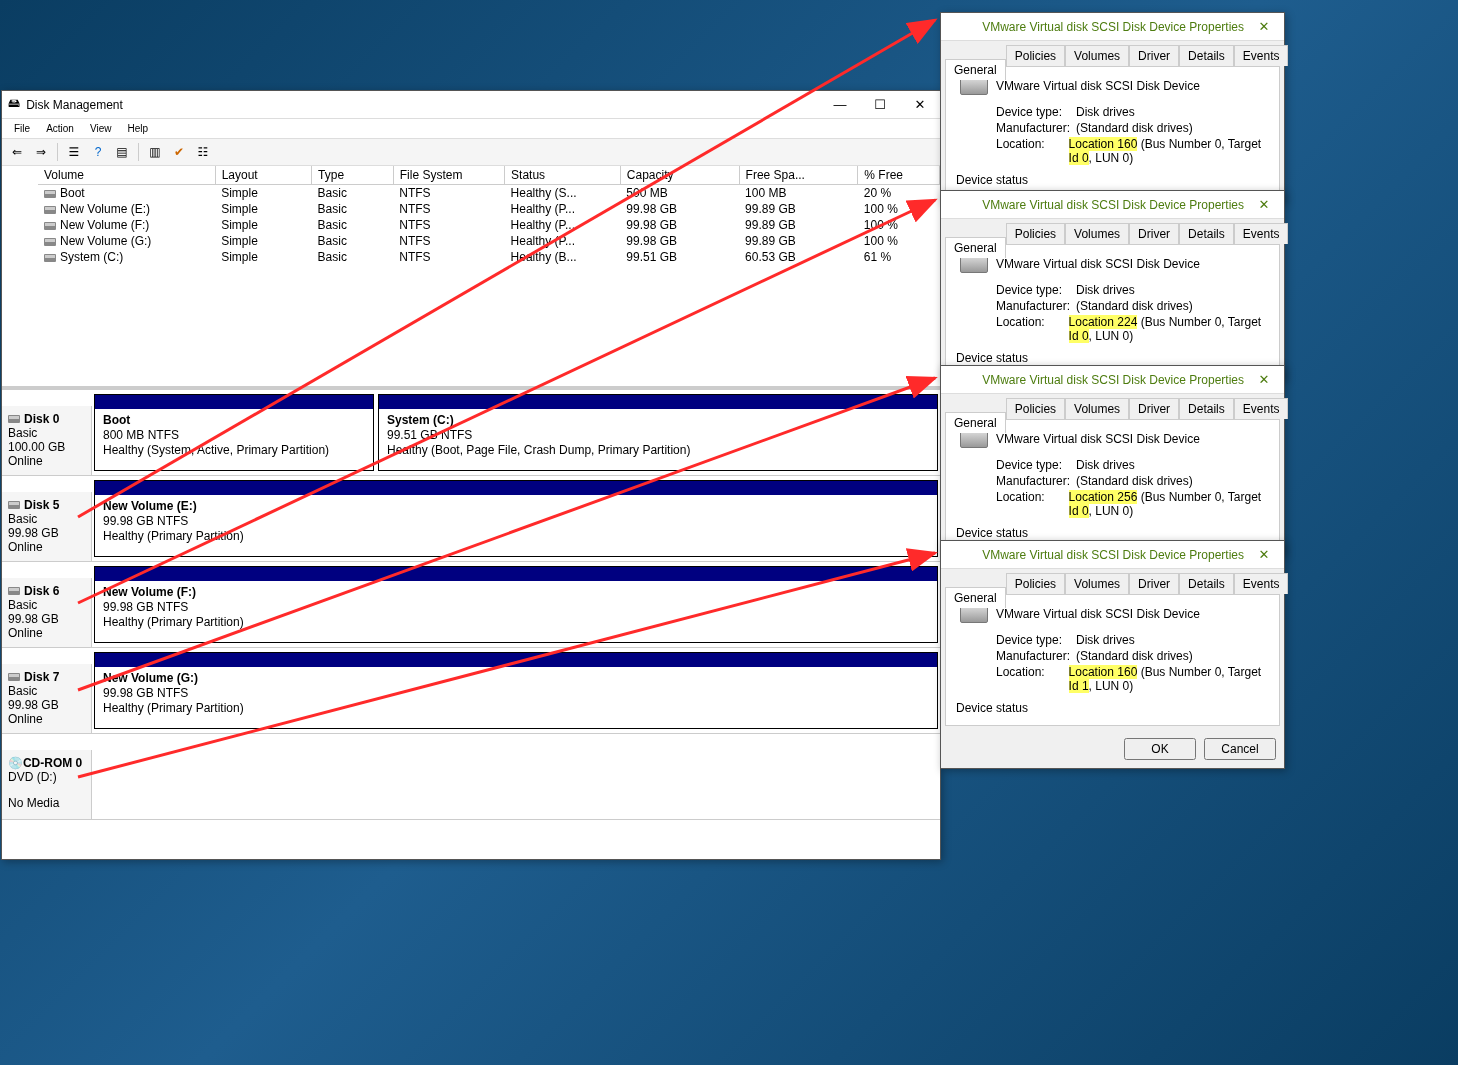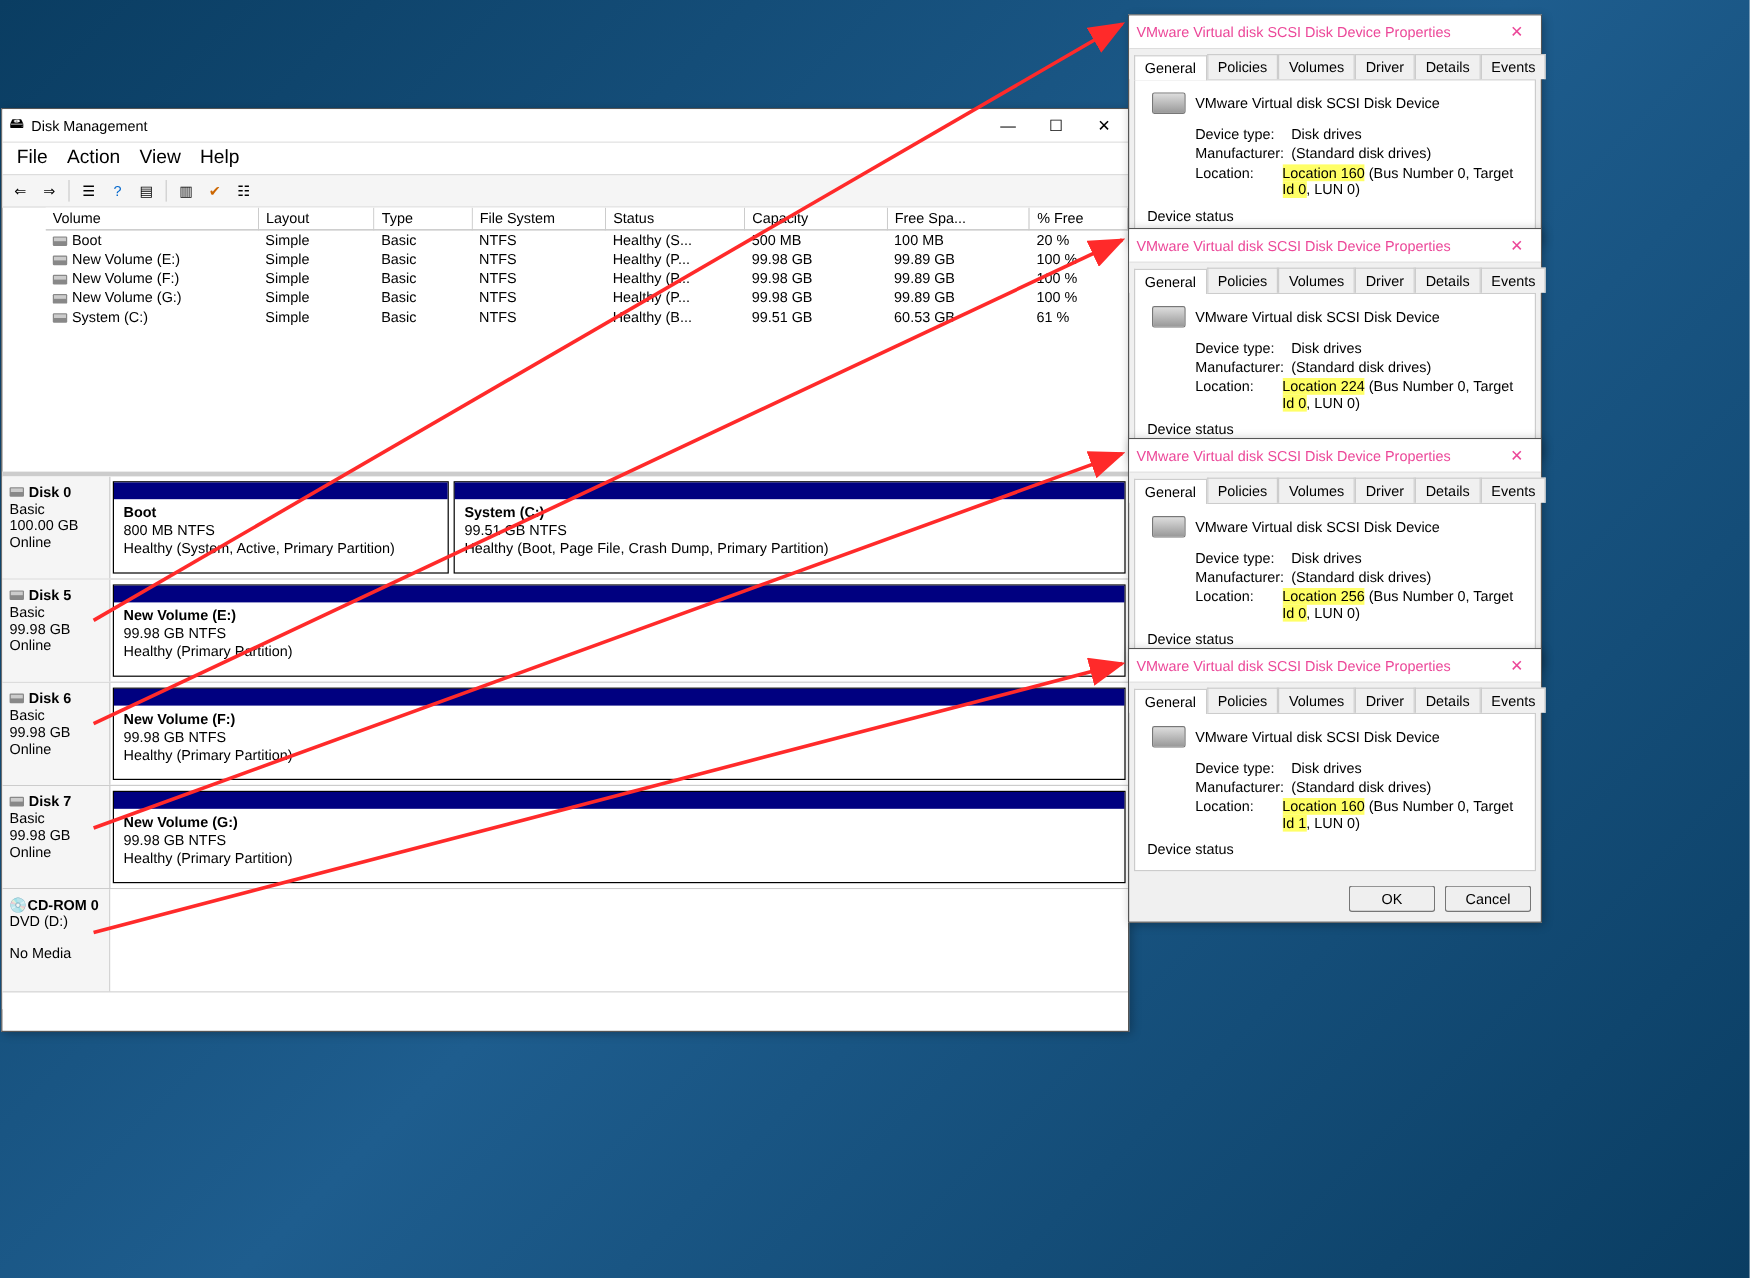--- a/index.html
+++ b/index.html
@@ -20,33 +20,33 @@
   }
   .titlebar {
     display: flex;
     align-items: center;
     height: 28px;
     background: #fff;
     border-bottom: 1px solid #ddd;
     padding-left: 6px;
     font-size: 12px;
   }
-  .titlebar.inactive { color: #ec4899; }
+  .titlebar.inactive { color: #4d7c0f; text-align: right; }
   .titlebar .title { flex: 1; }
   .wincontrols { display: flex; }
   .wincontrols .btn {
     width: 40px; height: 28px;
     display: flex; align-items: center; justify-content: center;
     font-size: 13px; cursor: pointer;
   }
   .menubar {
     display: flex;
     padding: 2px 4px;
     background: #fff;
-    font-size: 16px;
+    font-size: 10px;
   }
   .menubar .menuitem { padding: 2px 8px; cursor: pointer; }
   .toolbar {
     display: flex; align-items: center;
     padding: 2px 4px;
     background: #f5f5f5;
     border-top: 1px solid #ddd; border-bottom: 1px solid #ddd;
     gap: 2px;
   }
   .toolbar .tbtn {
@@ -76,21 +76,21 @@
   .graphical-pane {
     background:#fff;
     border-top: 4px solid #ccc;
     height: 448px;
     overflow-y: scroll;
     position: relative;
   }
   .disk-row { display:flex; border-bottom:1px solid #ccc; min-height:86px; }
   .disk-label-cell {
     width: 90px; background:#f5f5f5; border-right:1px solid #ccc;
-    padding: 6px 6px; font-size:12px;
+    padding: 6px 6px; font-size:12px;margin-top:16px;
   }
   .disk-label-cell b { display:flex; align-items:center; }
   .partitions { flex:1; display:flex; gap:0; }
   .partition {
     border: 1px solid #000;
     margin: 4px 2px;
     display: flex; flex-direction: column;
   }
   .partition .header {
     height: 14px; background: #000080;
@@ -107,21 +107,21 @@
   }
   .legend .swatch { display:inline-block; width:11px; height:11px; margin-right:4px; vertical-align:middle; }
   
   .props { width: 345px; background:#f0f0f0; }
   .props .titlebar { background:#fff; }
   .tabstrip { display:flex; background:#f0f0f0; padding:4px 4px 0 4px; gap:0; font-size:12px; }
   .tabstrip .tab {
     padding:3px 8px; border:1px solid #ccc; border-bottom:none;
     background:#f0f0f0; cursor:pointer;
   }
-  .tabstrip .tab.active { background:#fff; position:relative; top:1px; }
+  .tabstrip .tab.active { background:#fff; position:relative; top:14px; }
   .tabbody { background:#fff; margin:0 4px 4px 4px; border:1px solid #ccc; padding:10px; font-size:12px; min-height:110px; }
   .proprow { display:flex; margin:2px 0 2px 40px; }
   .proprow .k { width:80px; }
   .devicename { display:flex; align-items:center; gap:8px; margin-bottom:10px; margin-left:4px;}
   .hdd-icon { width:28px; height:18px; background:linear-gradient(#ddd,#999); border:1px solid #777; border-radius:2px; }
   .highlight { background:#ffff66;margin-left:13px; }
   .statusbox { border:1px solid #ccc; background:#fff; padding:4px; height:130px; margin:4px 0; overflow:auto; }
   .btnrow { display:flex; justify-content:flex-end; gap:8px; padding:8px; }
   .btnrow button { width:72px; height:22px; font-size:12px; }
   

